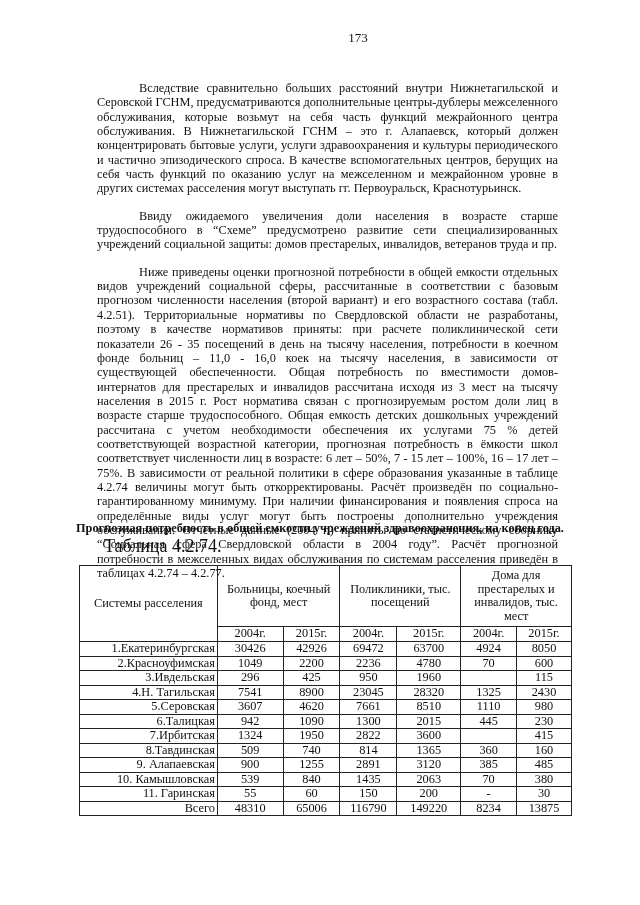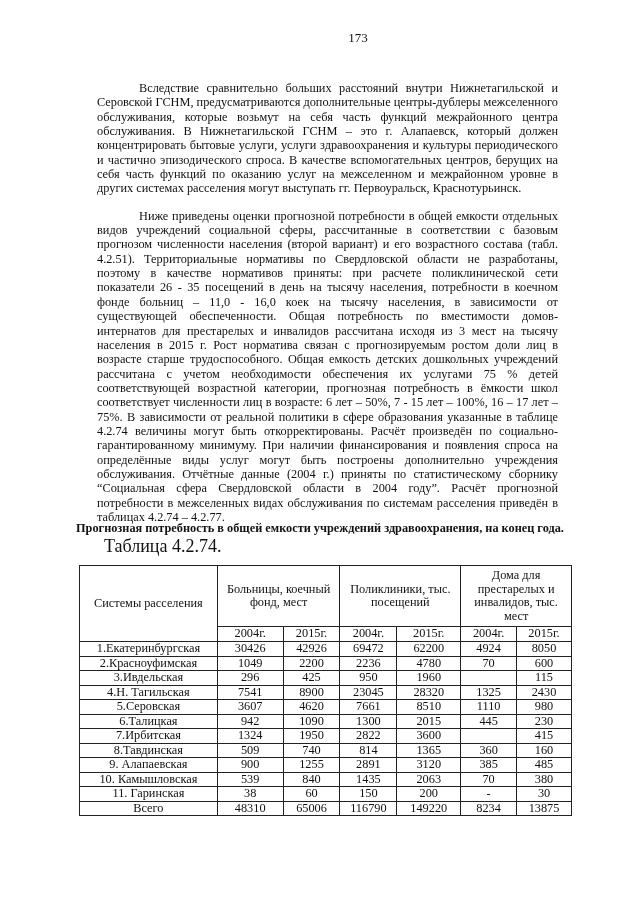--- a/index.html
+++ b/index.html
@@ -7,31 +7,32 @@
          font-family: "Liberation Serif", "DejaVu Serif", serif; color: #111; }
   .page-number { position: absolute; top: 30px; left: 0; width: 640px; text-align: center; font-size: 13px; margin-left: 38px; }
   .body-text { position: absolute; left: 84px; width: 487px; top: 68px; font-size: 12.3px; line-height: 14.35px; }
   .body-text p { margin: 13px; text-align: justify; text-indent: 42px; }
   .table-title { position: absolute; left: 76px; top: 521px; width: 520px; font-size: 12.3px; font-weight: bold; white-space: nowrap; }
   .table-label { position: absolute; left: 104px; top: 536px; font-size: 18px; }
   table.data { position: absolute; left: 79px; top: 565px; width: 493px; border-collapse: collapse; font-size: 12.3px; }
   table.data td, table.data th { border: 1px solid #222; padding: 0 2px; font-weight: normal; line-height: 13.5px; }
   table.data th { text-align: center; vertical-align: middle; }
   table.data td.num { text-align: center; }
-  table.data td.name { text-align: center; padding-left: 2px; }
+  table.data td.name { text-align: right; padding-left: 2px; }
   .group-head { height: 61px; }
   .year-row th { height: 14px; }
 </style>
 </head>
 <body>
 
 <div class="page-number">173</div>
 
 <div class="body-text">
   <p>Вследствие сравнительно больших расстояний внутри Нижнетагильской и Серовской ГСНМ, предусматриваются дополнительные центры-дублеры межселенного обслуживания, которые возьмут на себя часть функций межрайонного центра обслуживания. В Нижнетагильской ГСНМ – это г. Алапаевск, который должен концентрировать бытовые услуги, услуги здравоохранения и культуры периодического и частично эпизодического спроса. В качестве вспомогательных центров, берущих на себя часть функций по оказанию услуг на межселенном и межрайонном уровне в других системах расселения могут выступать гг. Первоуральск, Краснотурьинск.</p>
+  <p>Ввиду ожидаемого увеличения доли населения в возрасте старше трудоспособного в “Схеме” предусмотрено развитие сети специализированных учреждений социальной защиты: домов престарелых, инвалидов, ветеранов труда и пр.</p>
   <p>Ниже приведены оценки прогнозной потребности в общей емкости отдельных видов учреждений социальной сферы, рассчитанные в соответствии с базовым прогнозом численности населения (второй вариант) и его возрастного состава (табл. 4.2.51). Территориальные нормативы по Свердловской области не разработаны, поэтому в качестве нормативов приняты: при расчете поликлинической сети показатели 26 - 35 посещений в день на тысячу населения, потребности в коечном фонде больниц – 11,0 - 16,0 коек на тысячу населения, в зависимости от существующей обеспеченности. Общая потребность по вместимости домов-интернатов для престарелых и инвалидов рассчитана исходя из 3 мест на тысячу населения в 2015 г. Рост норматива связан с прогнозируемым ростом доли лиц в возрасте старше трудоспособного. Общая емкость детских дошкольных учреждений рассчитана с учетом необходимости обеспечения их услугами 75 % детей соответствующей возрастной категории, прогнозная потребность в ёмкости школ соответствует численности лиц в возрасте: 6 лет – 50%, 7 - 15 лет – 100%, 16 – 17 лет – 75%. В зависимости от реальной политики в сфере образования указанные в таблице 4.2.74 величины могут быть откорректированы. Расчёт произведён по социально- гарантированному минимуму. При наличии финансирования и появления спроса на определённые виды услуг могут быть построены дополнительно учреждения обслуживания. Отчётные данные (2004 г.) приняты по статистическому сборнику “Социальная сфера Свердловской области в 2004 году”. Расчёт прогнозной потребности в межселенных видах обслуживания по системам расселения приведён в таблицах 4.2.74 – 4.2.77.</p>
 </div>
 
 <div class="table-title">Прогнозная потребность в общей емкости учреждений здравоохранения, на конец года.</div>
 <div class="table-label">Таблица 4.2.74.</div>
 
 <table class="data">
   <colgroup>
     <col style="width:138px">
       <col style="width:66px">
@@ -56,21 +57,21 @@
       <th>2004г.</th>
       <th>2015г.</th>
     </tr>
   </thead>
   <tbody id="table-body">
       <tr>
         <td class="name">1.Екатеринбургская</td>
         <td class="num">30426</td>
         <td class="num">42926</td>
         <td class="num">69472</td>
-        <td class="num">62200</td>
+        <td class="num">63700</td>
         <td class="num">4924</td>
         <td class="num">8050</td>
       </tr>
       <tr>
         <td class="name">2.Красноуфимская</td>
         <td class="num">1049</td>
         <td class="num">2200</td>
         <td class="num">2236</td>
         <td class="num">4780</td>
         <td class="num">70</td>
@@ -143,21 +144,21 @@
         <td class="name">10. Камышловская</td>
         <td class="num">539</td>
         <td class="num">840</td>
         <td class="num">1435</td>
         <td class="num">2063</td>
         <td class="num">70</td>
         <td class="num">380</td>
       </tr>
       <tr>
         <td class="name">11. Гаринская</td>
-        <td class="num">38</td>
+        <td class="num">55</td>
         <td class="num">60</td>
         <td class="num">150</td>
         <td class="num">200</td>
         <td class="num">-</td>
         <td class="num">30</td>
       </tr>
       <tr>
         <td class="name">Всего</td>
         <td class="num">48310</td>
         <td class="num">65006</td>

